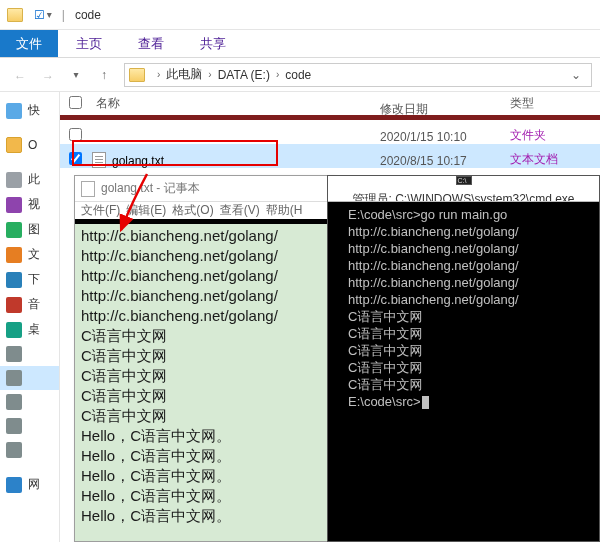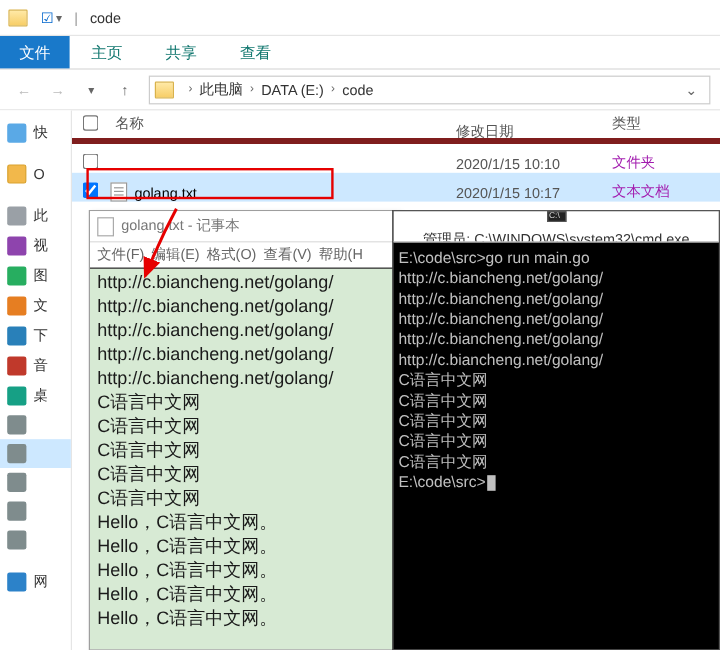--- a/index.html
+++ b/index.html
@@ -10,21 +10,21 @@
 .titlebar .icon-box { width: 30px; display: flex; align-items: center; justify-content: center; }
 .titlebar .folder-ic { width: 16px; height: 14px; background: linear-gradient(#ffe9a6,#f7ce68); border: 1px solid #d9b24a; border-radius: 1px; }
 .titlebar .qa { display:flex; align-items:center; gap:2px; padding:0 4px; }
 .titlebar .check { color:#0066cc; }
 .titlebar .sep { color:#999; padding:0 6px; }
 .titlebar .title { padding-left: 4px; color:#333; }
 
 
 .ribbon { height: 28px; display:flex; align-items:stretch; border-bottom:1px solid #dadada; background:#fff; }
 .ribbon .filetab { background:#1979ca; color:#fff; padding:4px 16px; display:flex; align-items:center; font-size:13px; }
-.ribbon .tab { padding:0 18px; display:flex; align-items:center; color:#0f766e; font-size:13px; }
+.ribbon .tab { padding:0 18px; display:flex; align-items:center; color:#4c1d95; font-size:13px; }
 
 
 .addrbar { height: 34px; display:flex; align-items:center; padding:0 8px; gap:4px; border-bottom:1px solid #e5e5e5; }
 .navbtn { width:24px; height:24px; display:flex; align-items:center; justify-content:center; color:#666; border-radius:2px; }
 .navbtn.dis { color:#bbb; }
 .addrbox { flex:1; height:24px; border:1px solid #ccc; display:flex; align-items:center; padding:0 4px; margin-left:4px; background:#fff; }
 .addrbox .folder-ic { width:16px; height:14px; background: linear-gradient(#ffe9a6,#f7ce68); border:1px solid #d9b24a; border-radius:1px; margin-right:6px; }
 .crumb { display:flex; align-items:center; color:#333; }
 .crumb .chev { color:#666; padding:0 6px; font-size:10px; }
 .addr-drop { margin-left:auto; color:#666; padding:0 6px; }
@@ -64,31 +64,31 @@
 .filerow.selected { background:#cde8ff; }
 .filerow .txt-ic { width:14px; height:16px; background:#fff; border:1px solid #999; position:relative; }
 .filerow .txt-ic::before { content:""; position:absolute; left:2px; right:2px; top:3px; height:1px; background:#999; box-shadow:0 3px 0 #999, 0 6px 0 #999; }
 .redbox { position:absolute; border:2px solid #e60000; pointer-events:none; }
 .arrow { position:absolute; z-index:5; pointer-events:none; }
 
 
 .notepad { position:absolute; left:74px; top:175px; width:260px; height:367px; border:1px solid #9e9e9e; background:#fff; box-shadow:2px 2px 4px rgba(0,0,0,0.15); z-index:3; }
 .np-title { height:26px; background:#fff; display:flex; align-items:center; gap:6px; padding:0 6px; color:#777; border-bottom:1px solid #ddd; }
 .np-title .np-ic { width:14px; height:16px; background:#fff; border:1px solid #aaa; }
-.np-menu { height:22px; display:flex; align-items:center; gap:2px; padding:0 4px; color:#666; font-size:12px; border-bottom:1px solid #000000; }
+.np-menu { height:22px; display:flex; align-items:center; gap:2px; padding:0 4px; color:#666; font-size:12px; border-bottom:5px solid #000000; }
 .np-menu span { padding:0 2px; }
 .np-body { background:#d7ead4; height:calc(100% - 48px); padding:2px 6px; overflow:hidden; font-size:15px; color:#1a1a1a; line-height:20px; }
 .np-body div { white-space:nowrap; }
 
 
 .cmd { position:absolute; left:327px; top:175px; width:273px; height:367px; background:#000; border:1px solid #555; z-index:4; font-family:"NSimSun","SimSun","Consolas",monospace; }
 .cmd-tb { height:26px; background:#fff; display:flex; align-items:center; gap:6px; padding:0 6px; border-bottom:1px solid #bbb; color:#333;flex-direction:column; }
 .cmd-tb .cmd-ic { width:16px; height:14px; background:#222; border:1px solid #555; position:relative; }
 .cmd-tb .cmd-ic::after { content:"C:\\"; color:#ddd; font-size:7px; position:absolute; left:1px; top:0; }
-.cmd-body { padding:4px 4px; color:#c0c0c0; font-size:13px; line-height:17px; }
+.cmd-body { padding:4px 20px; color:#c0c0c0; font-size:13px; line-height:17px; }
 .cmd-body div { white-space:nowrap; }
 .cursor { display:inline-block; width:7px; height:13px; background:#c0c0c0; vertical-align:middle; margin-left:1px; animation:bl 1s steps(1) infinite; }
 @keyframes bl { 50% { opacity:0; } }
 
 input[type=checkbox]{ width:13px; height:13px; }
 </style>
 </head>
 <body>
 
 <div class="titlebar">
@@ -99,22 +99,22 @@
     <span class="check">☑</span>
     <span style="color:#666;font-size:10px;">▾</span>
   </div>
   <span class="sep">|</span>
   <span class="title">code</span>
 </div>
 
 <div class="ribbon">
   <div class="filetab">文件</div>
   <div class="tab">主页</div>
+  <div class="tab">查看</div>
   <div class="tab">共享</div>
-  <div class="tab">查看</div>
 </div>
 
 <div class="addrbar">
   <div class="navbtn dis">←</div>
   <div class="navbtn dis">→</div>
   <div class="navbtn" style="font-size:10px">▾</div>
   <div class="navbtn">↑</div>
   <div class="addrbox">
     <div class="folder-ic"></div>
     <span class="crumb">
@@ -210,21 +210,21 @@
       <div class="date">2020/1/15 10:10</div>
       <div class="type">文件夹</div>
     </div>
 
     <div class="filerow selected">
       <div class="cb"><input type="checkbox" checked="" style=""></div>
       <div class="icon">
           <div class="txt-ic"></div>
         </div>
       <div class="fname">golang.txt</div>
-      <div class="date">2020/1/15 10:17</div>
+      <div class="date">2020/8/15 10:17</div>
       <div class="type">文本文档</div>
     </div>
 
     <div class="redbox" style="left:12px; top:48px; width:206px; height:26px;"></div>
   </div>
 </div>
 
 <svg class="arrow" style="left:115px; top:170px;" width="50" height="80">
   <defs>
       <marker id="ah" markerWidth="8" markerHeight="8" refX="6" refY="3" orient="auto">

